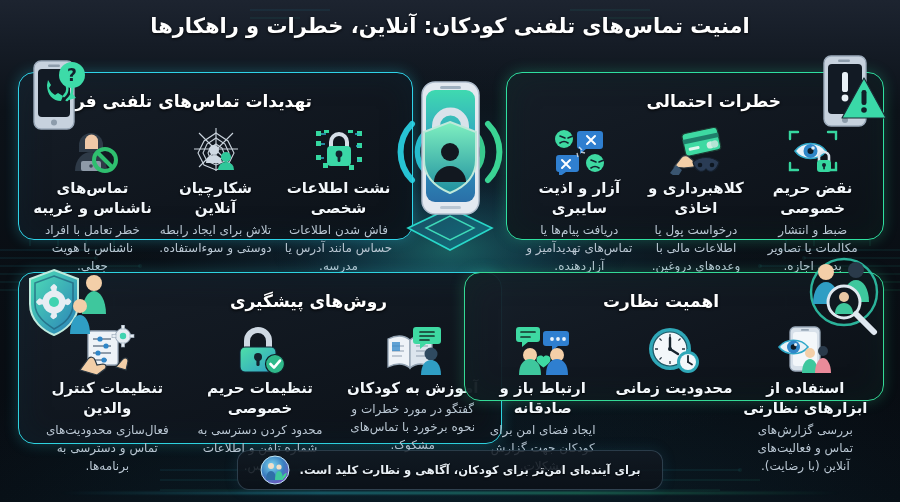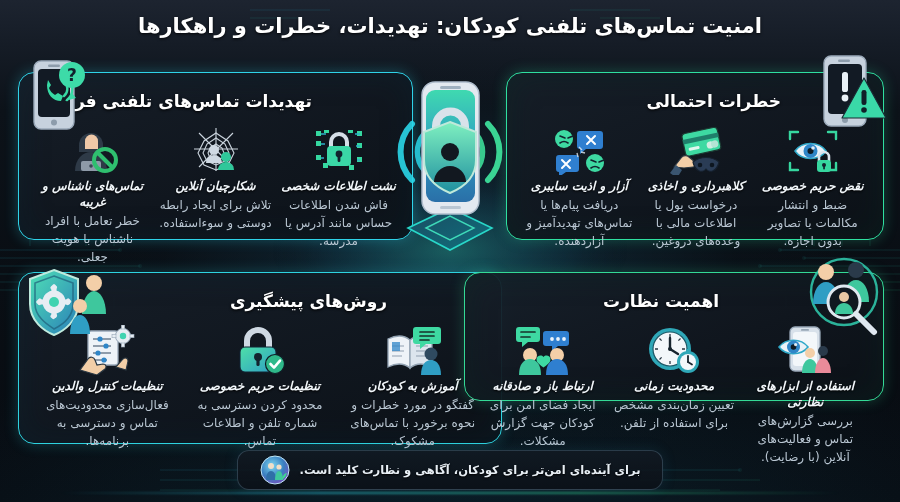--- a/index.html
+++ b/index.html
@@ -47,21 +47,21 @@
 
   .panel-head{
     display:flex; align-items:center; gap:6px;
     height:40px; justify-content:flex-start;
   }
   .panel-head .htxt{ font-size:17px; font-weight:700; color:#fff; text-shadow:0 1px 3px #000; white-space:nowrap;}
 
   .items{ display:flex; gap:4px; margin-top:2px; }
   .item{ flex:1; display:flex; flex-direction:column; align-items:center; text-align:center; }
   .item .ico{ height:52px; display:flex; align-items:flex-end; justify-content:center; margin-bottom:3px;}
-  .item .it-title{ font-size:12px; font-weight:700; color:#f2f7fb; line-height:1.35; text-shadow:0 1px 2px #000;font-style:italic;}
+  .item .it-title{ font-size:15px; font-weight:700; color:#f2f7fb; line-height:1.35; text-shadow:0 1px 2px #000;}
   .item .it-desc{ font-size:12px; font-weight:400; color:#b9c6d2; line-height:1.5; margin-top:2px; padding:0 2px;}
 
   
   .badge{ position:absolute; z-index:4; }
   #badge-threats { left:26px;  top:57px;  }
   #badge-risks   { right:10px; top:52px;  }
   #badge-prevent { left:28px;  top:266px; }
   #badge-monitor { right:14px; top:256px; }
 
   
@@ -118,21 +118,21 @@
       <circle cx="780" cy="250" r="2"></circle>
         <circle cx="804" cy="258" r="2"></circle>
         <circle cx="760" cy="266" r="2"></circle>
       <circle cx="300" cy="470" r="2"></circle>
         <circle cx="740" cy="470" r="2"></circle>
     </g>
     <ellipse cx="450" cy="250" rx="180" ry="80" fill="url(#chipglow)"></ellipse>
   </svg>
 
   <div class="title-bar">
-    <div class="title">امنیت تماس‌های تلفنی کودکان: تهدیدات، خطرات و راهکارها</div>
+    <div class="title">امنیت تماس‌های تلفنی کودکان: آنلاین، خطرات و راهکارها</div>
   </div>
 
   <div id="hero">
     <svg viewBox="0 0 144 200" width="144" height="200">
       <defs>
         <linearGradient id="scr" x1="0" y1="0" x2="0" y2="1">
           <stop offset="0%" stop-color="#3fd9b0"></stop>
             <stop offset="50%" stop-color="#2f9fc4"></stop>
             <stop offset="100%" stop-color="#2a6fa8"></stop>
         </linearGradient>
@@ -512,21 +512,20 @@
             <path d="M24 24 l8 5" stroke="#17242e" stroke-width="2.4" stroke-linecap="round"></path>
             <circle cx="24" cy="24" r="2" fill="#17242e"></circle>
             <circle cx="42" cy="37" r="11" fill="#2fa8b8"></circle>
             <circle cx="42" cy="37" r="8" fill="#f3f7fa"></circle>
             <rect x="40" y="24" width="4.5" height="3" rx="1" fill="#2fa8b8"></rect>
             <path d="M42 37 V31" stroke="#17242e" stroke-width="1.8" stroke-linecap="round"></path>
             <path d="M42 37 l4 2.5" stroke="#17242e" stroke-width="1.8" stroke-linecap="round"></path>
           </svg>
         </div>
         <div class="it-title">محدودیت زمانی</div>
-        <div class="it-desc">تعیین زمان‌بندی مشخص برای استفاده از تلفن.</div>
       </div>
 
       <div class="item">
         <div class="ico">
           <svg width="58" height="50" viewBox="0 0 58 50">
             <path d="M5 2 h18 a3 3 0 0 1 3 3 v9 a3 3 0 0 1 -3 3 H14 l-6 5 v-5 H5 a3 3 0 0 1 -3 -3 V5 a3 3 0 0 1 3 -3 Z" fill="#3ed9a2"></path>
             <g stroke="#16302a" stroke-width="1.7" stroke-linecap="round">
                 <path d="M7 7 h14 M7 12 h9"></path>
               </g>
             <path d="M32 6 h20 a3 3 0 0 1 3 3 v9 a3 3 0 0 1 -3 3 h-8 l-6 5 v-5 h-6 a3 3 0 0 1 -3 -3 V9 a3 3 0 0 1 3 -3 Z" fill="#2f7fd0"></path>

